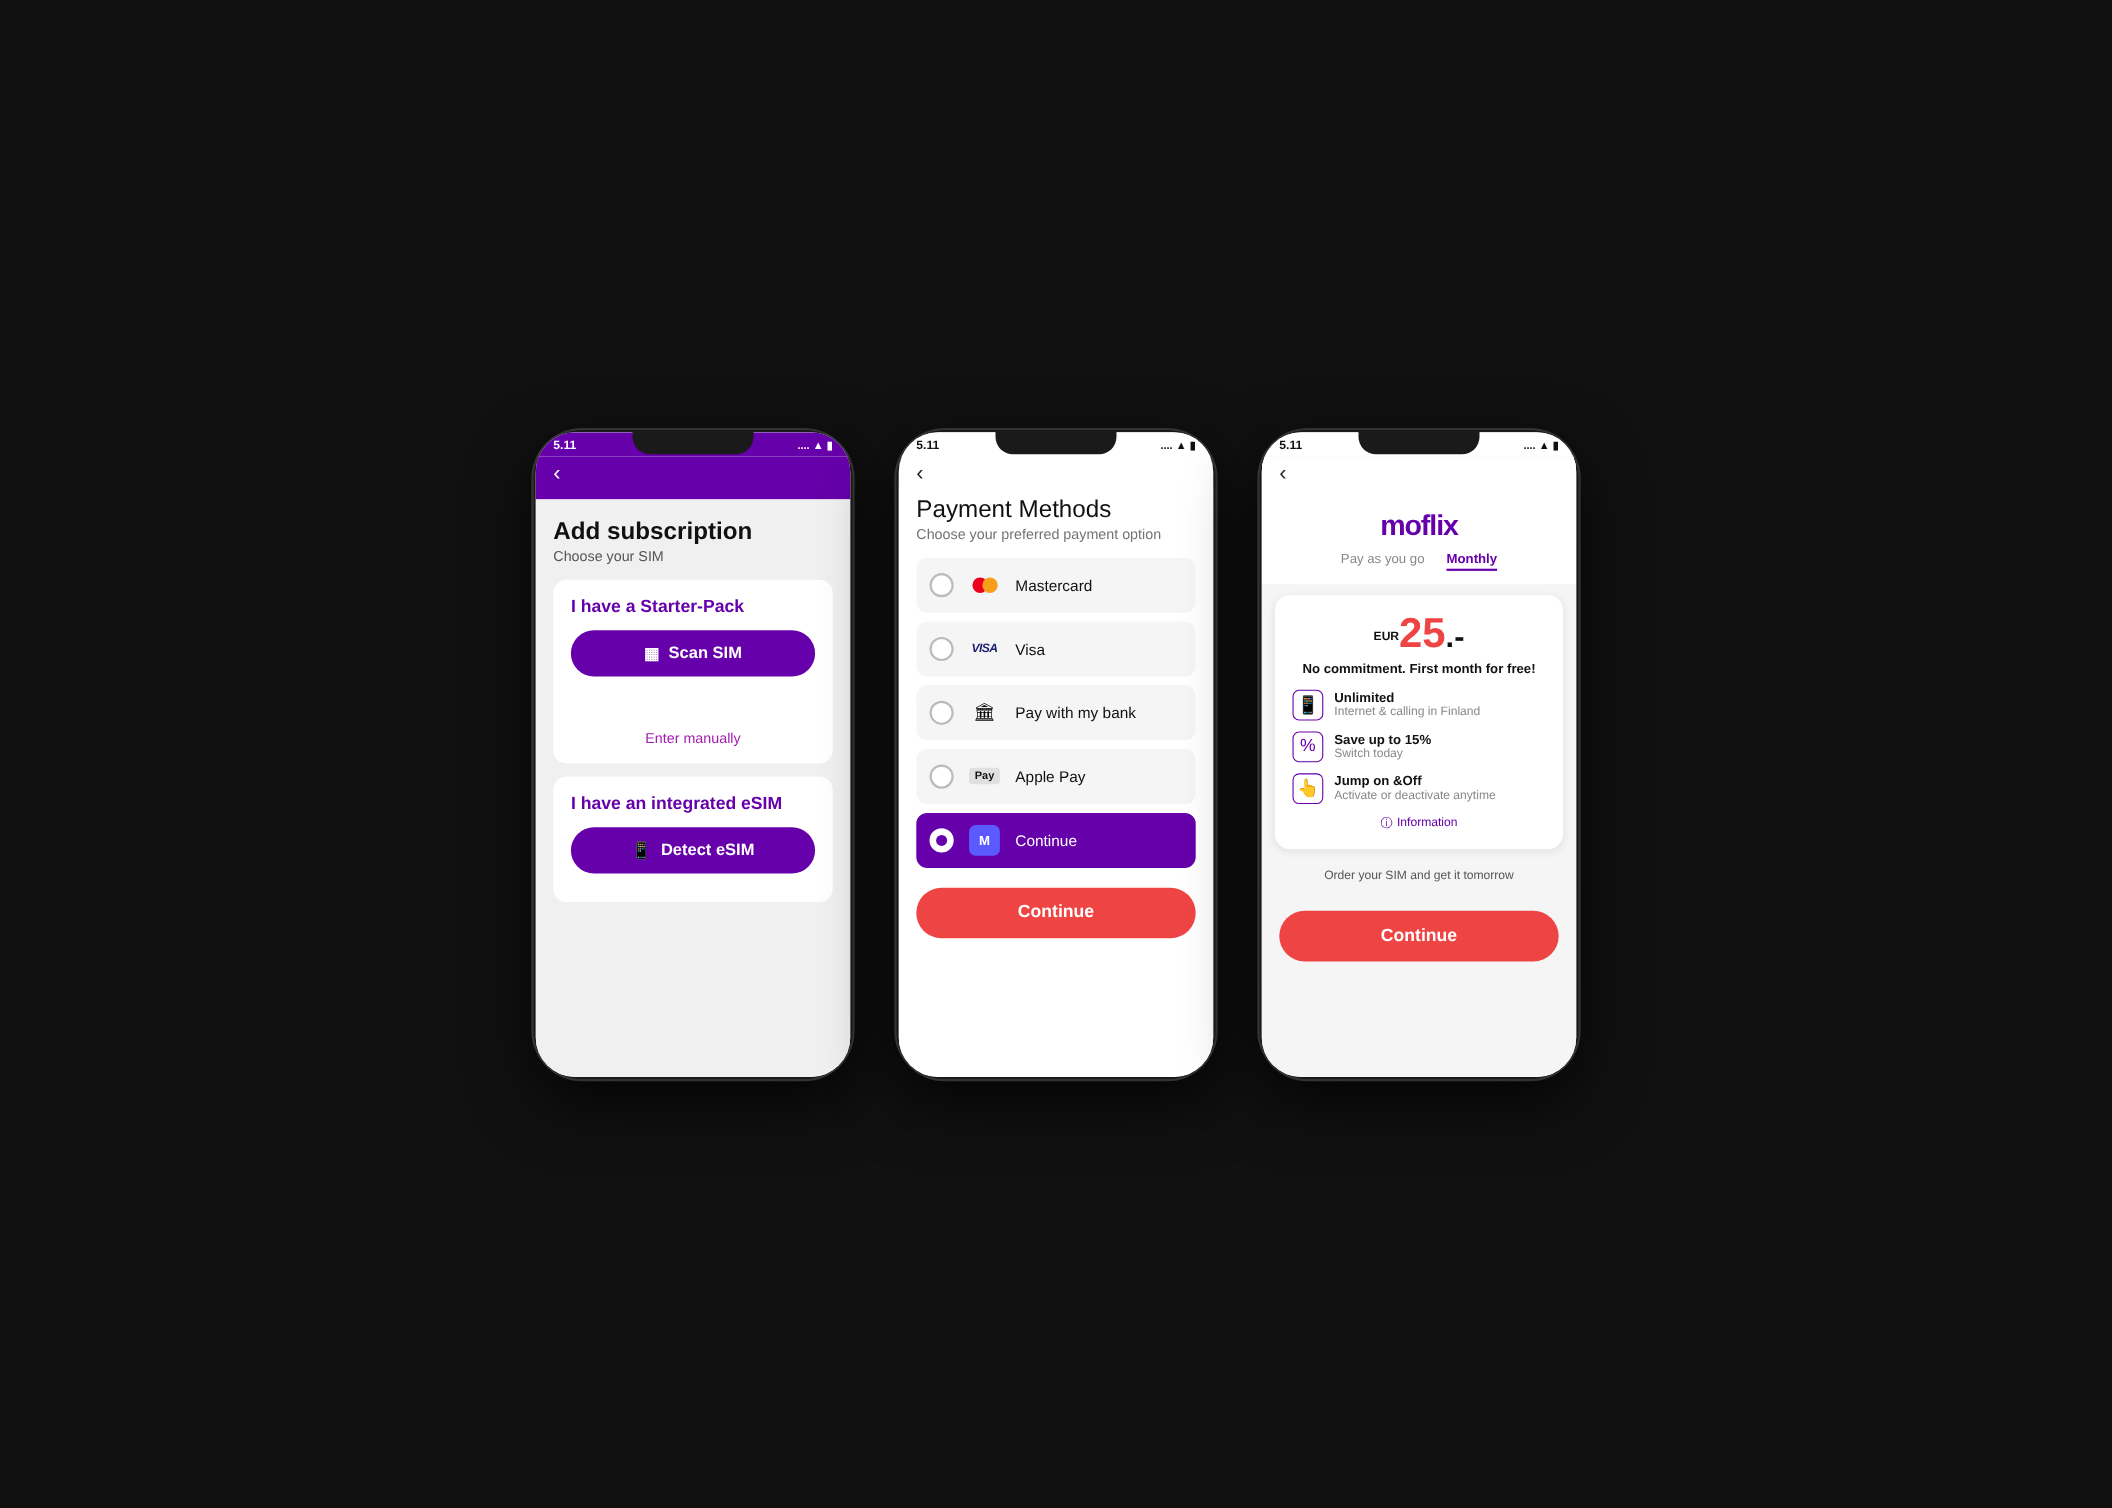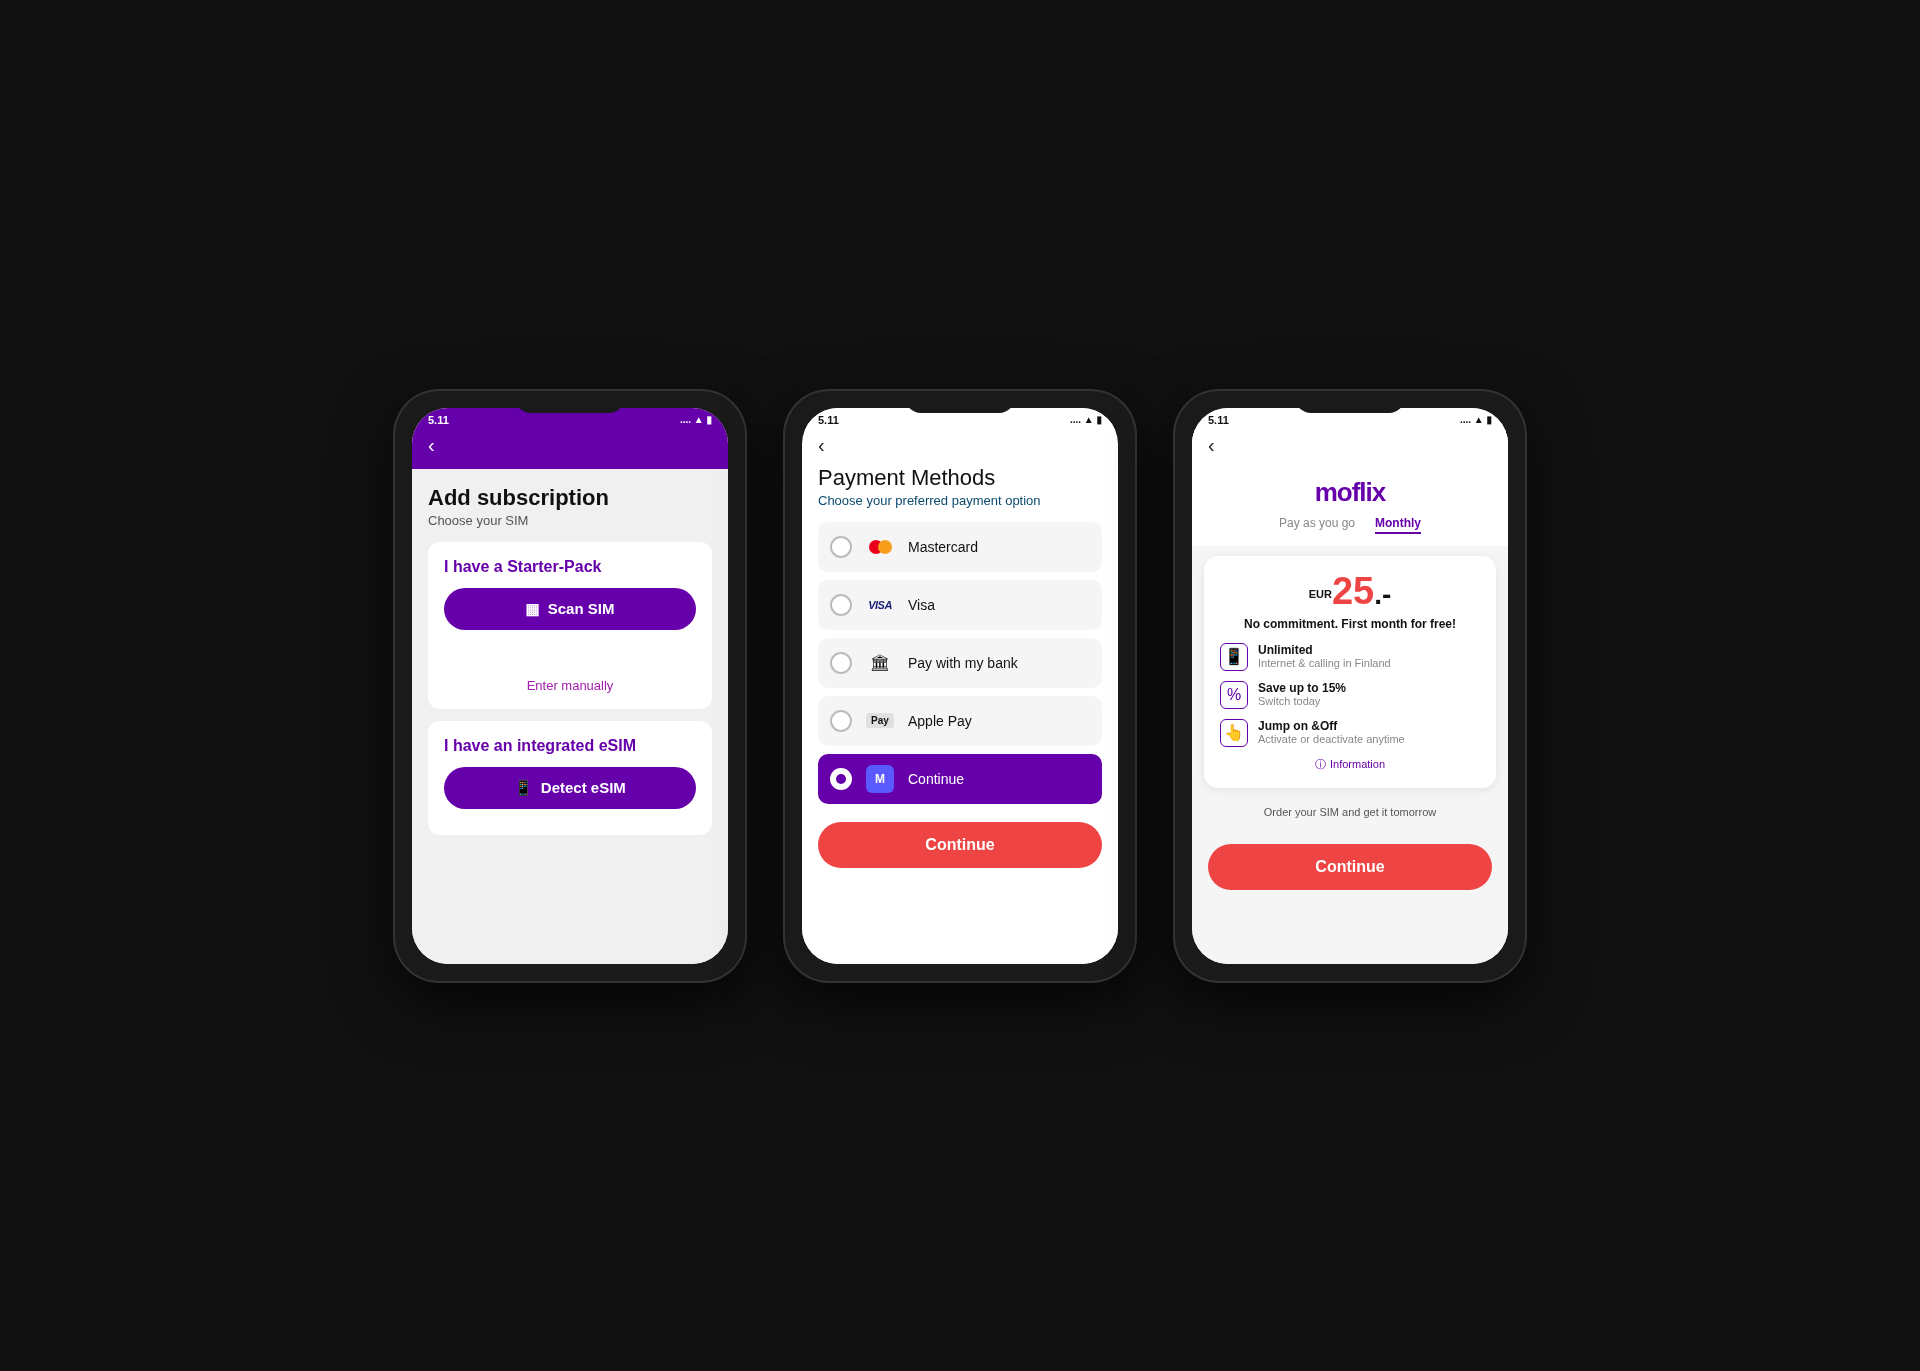--- a/index.html
+++ b/index.html
@@ -13,25 +13,25 @@
       padding: 40px 20px;
     }
     .phones-container {
       display: flex;
       gap: 40px;
       align-items: center;
       justify-content: center;
     }
     
     .phone {
-      width: 350px;
+      width: 290px;
       height: 590px;
       background: #1a1a1a;
       border-radius: 44px;
-      padding: 17px;
+      padding: 2px;
       box-shadow: 0 0 0 2px #333, 0 20px 60px rgba(0,0,0,0.8);
       position: relative;
       flex-shrink: 0;
     }
     .phone-inner {
       width: 100%;
       height: 100%;
       background: #fff;
       border-radius: 36px;
       overflow: hidden;
@@ -150,21 +150,21 @@
       padding: 8px 0 14px;
     }
     .payment-title {
       font-size: 22px;
       font-weight: 400;
       color: #111;
       margin-bottom: 2px;
     }
     .payment-subtitle {
       font-size: 13px;
-      color: #0c4a6e;
+      color: #737373;
     }
     .payment-option {
       display: flex;
       align-items: center;
       gap: 12px;
       padding: 14px 12px;
       background: #f5f5f5;
       border-radius: 10px;
       margin-bottom: 8px;
       cursor: pointer;

